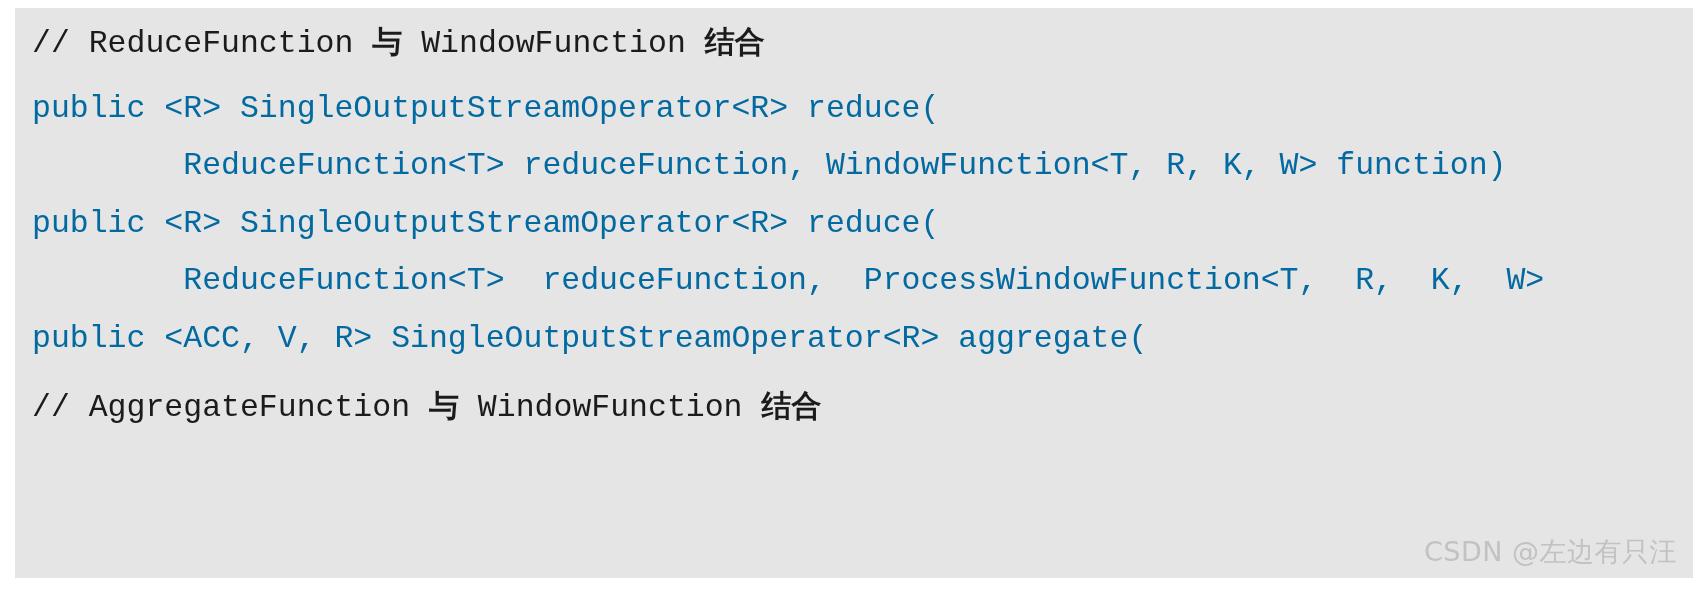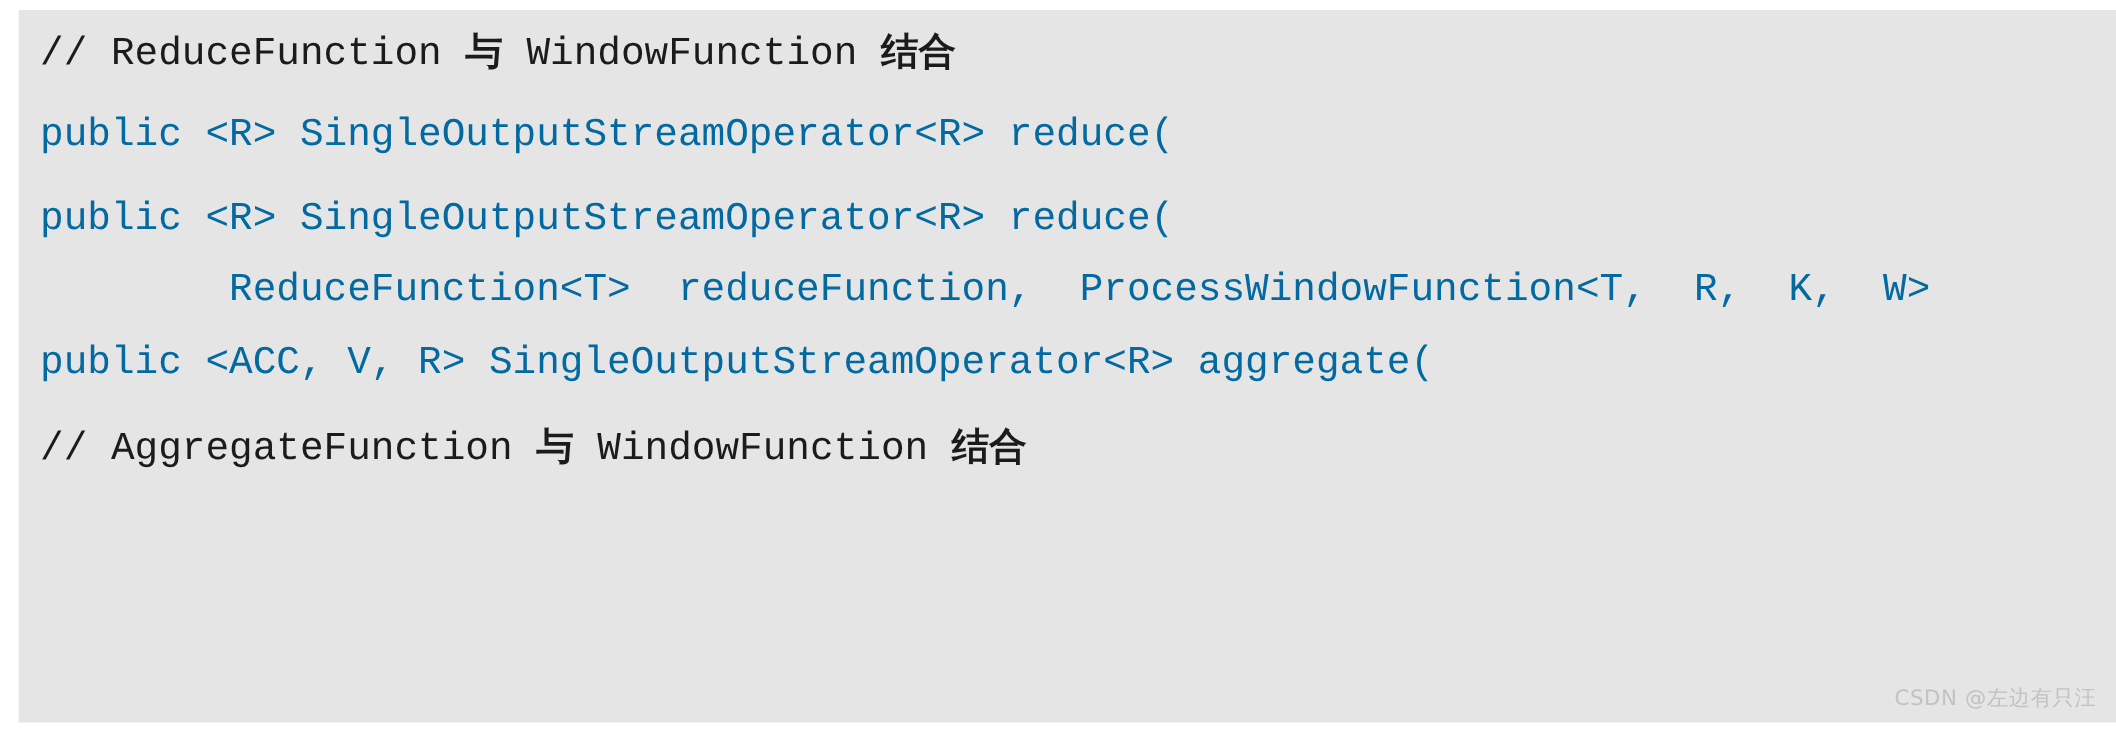--- a/index.html
+++ b/index.html
@@ -67,39 +67,40 @@
     line-height: 48px;
     height: 48px;
   }
 
   
   #watermark {
     position: absolute;
     right: 16px;
     bottom: 8px;
     font-family: "DejaVu Sans", "Liberation Sans", sans-serif;
-    font-size: 17px;
+    font-size: 27px;
     color: #c2c2c2;
     letter-spacing: 0.5px;
     white-space: nowrap;
     user-select: none;
   }
 </style>
 </head>
 <body>
 
 <div id="page">
 
   <div id="code-block">
     <div id="code-lines">
 
       <div class="code-line comment">// ReduceFunction <span class="cjk">与</span> WindowFunction <span class="cjk">结合</span></div>
 
       <div class="code-line">public &lt;R&gt; SingleOutputStreamOperator&lt;R&gt; reduce(</div>
 
+      <div class="code-line tight">        ReduceFunction&lt;T&gt; reduceFunction, WindowFunction&lt;T, R, K, W&gt; function)</div>
 
 
       <div class="code-line">public &lt;R&gt; SingleOutputStreamOperator&lt;R&gt; reduce(</div>
 
       <div class="code-line tight">        ReduceFunction&lt;T&gt;  reduceFunction,  ProcessWindowFunction&lt;T,  R,  K,  W&gt;</div>
 
 
       <div class="code-line">public &lt;ACC, V, R&gt; SingleOutputStreamOperator&lt;R&gt; aggregate(</div>
 
       <div class="code-line comment">// AggregateFunction <span class="cjk">与</span> WindowFunction <span class="cjk">结合</span></div>

